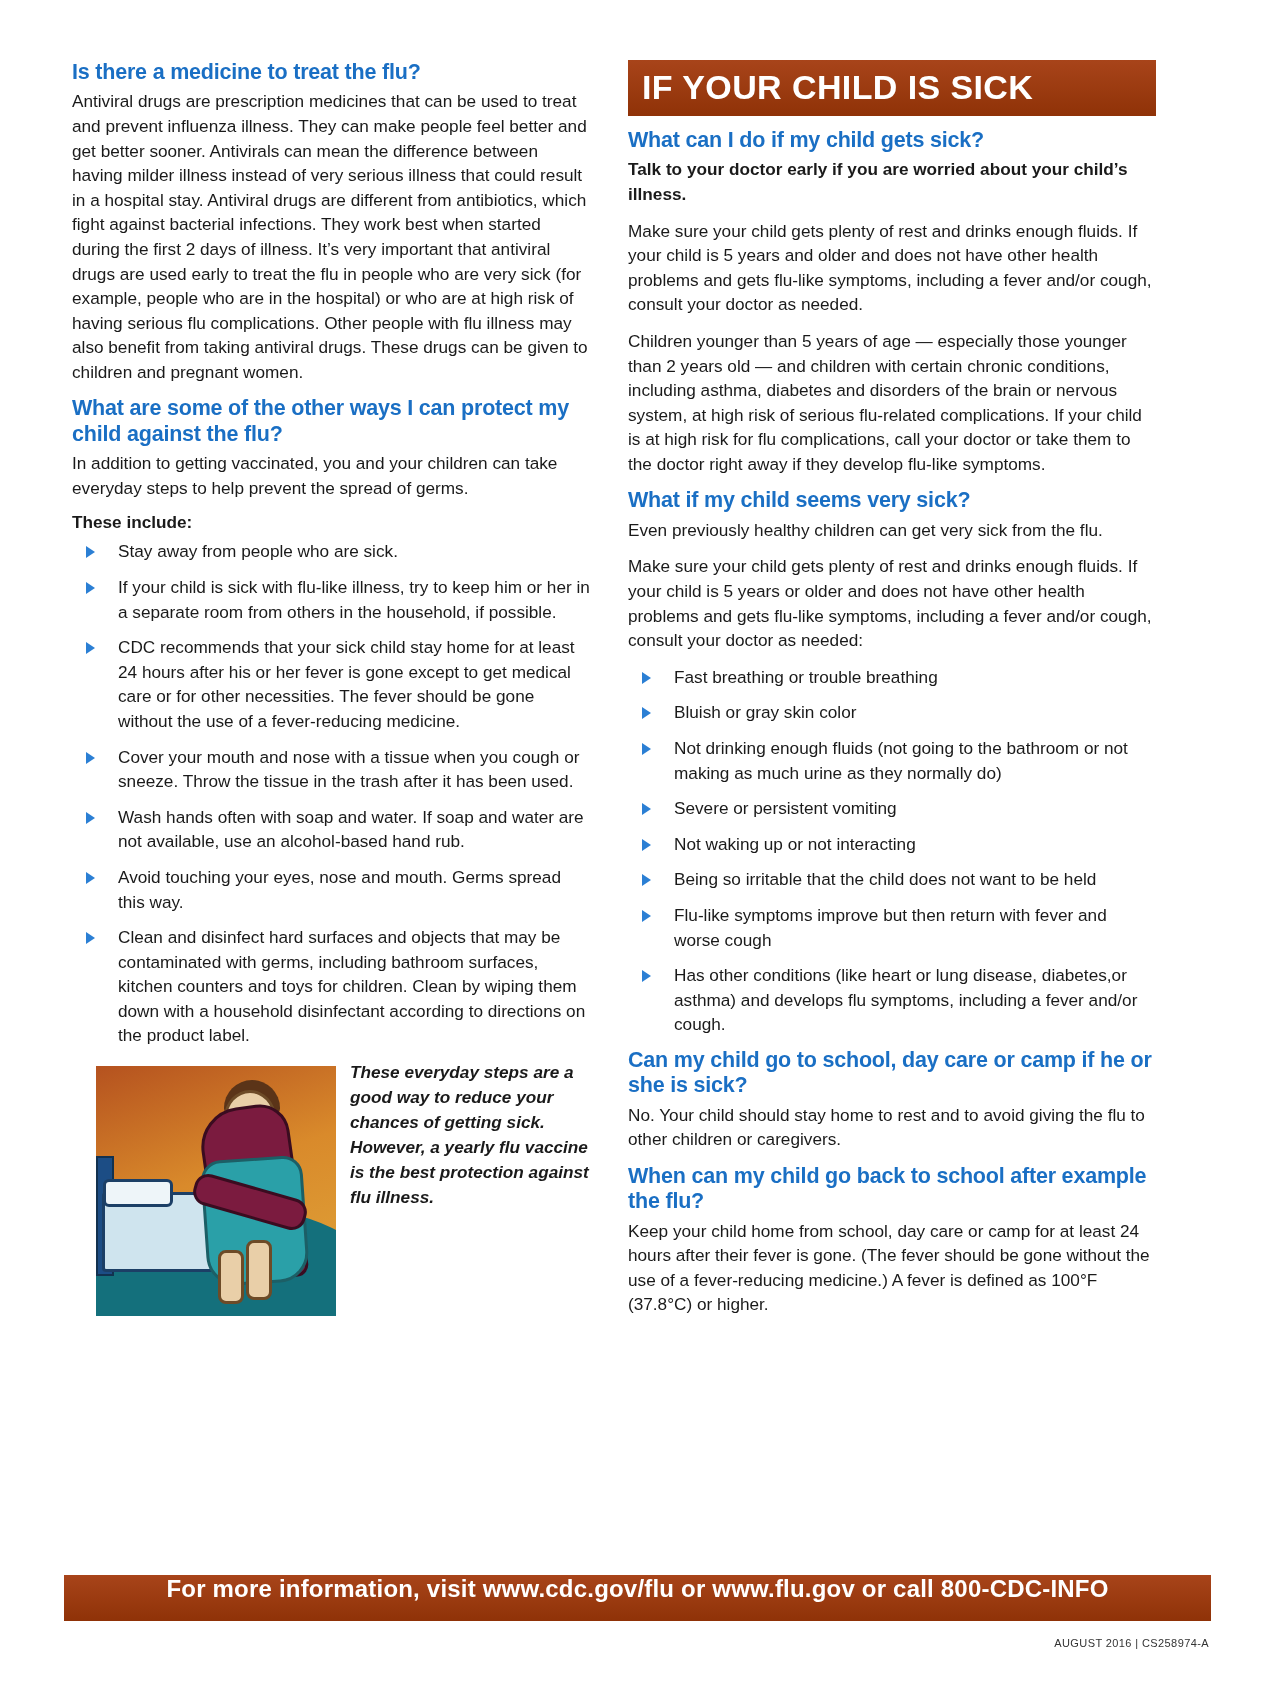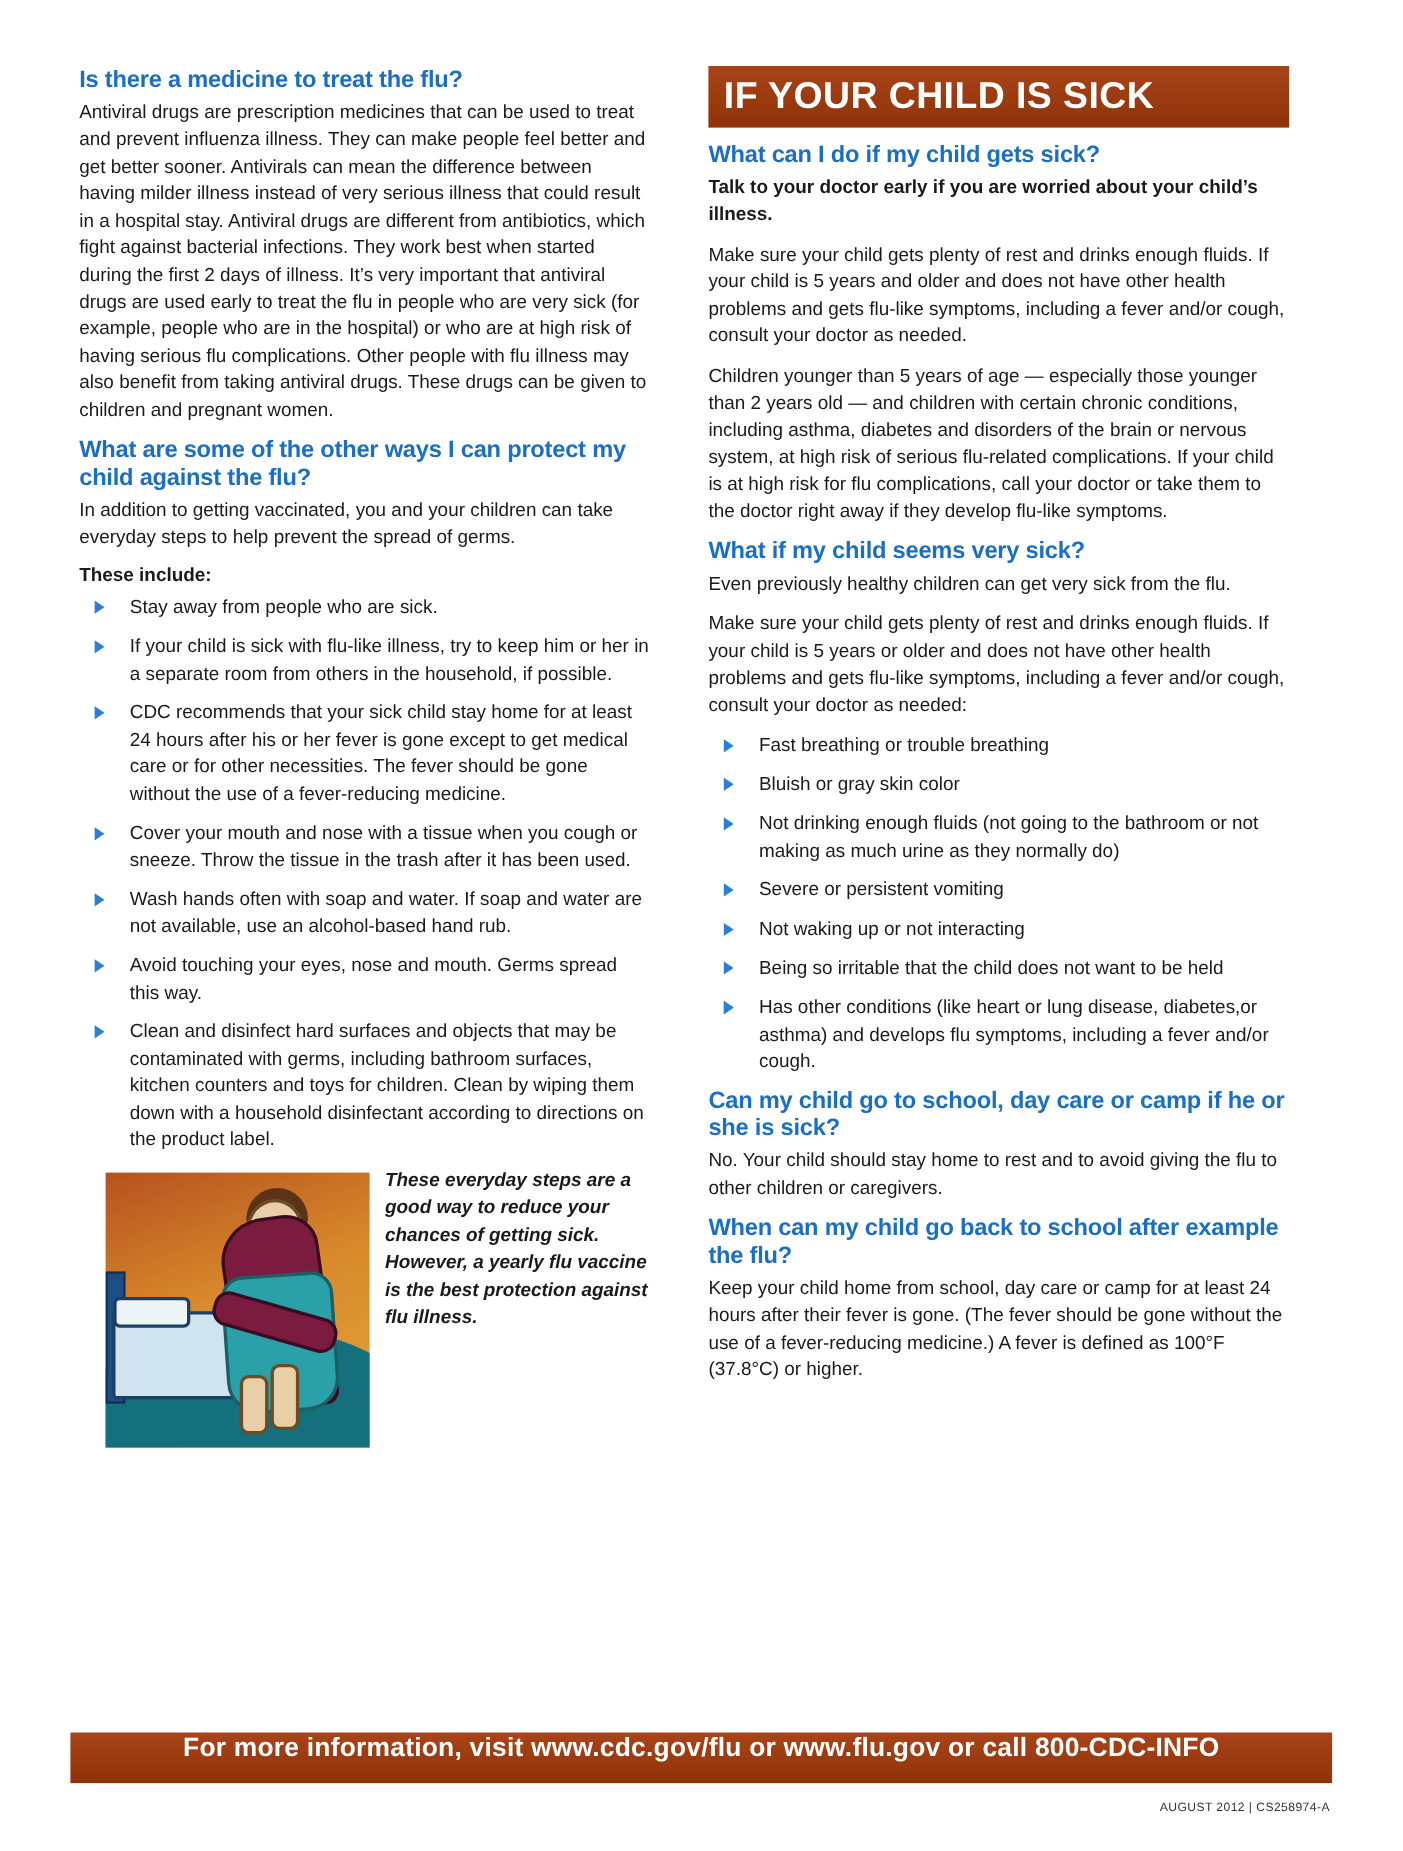--- a/index.html
+++ b/index.html
@@ -17,21 +17,21 @@
   }
   .page {
     position: relative;
     width: 1275px;
     height: 1683px;
     box-sizing: border-box;
     padding: 0;
   }
   .columns {
     display: flex;
-    gap: 52px;
+    gap: 36px;
     padding: 60px 72px 0 72px;
     box-sizing: border-box;
   }
   .col {
     width: 520px;
     box-sizing: border-box;
   }
   .col-left { width: 520px; }
   .col-right { width: 528px; }
 
@@ -285,32 +285,32 @@
       <p>Even previously healthy children can get very sick from the flu.</p>
       <p>Make sure your child gets plenty of rest and drinks enough fluids. If your child is 5 years or older and does not have other health problems and gets flu-like symptoms, including a fever and/or cough, consult your doctor as needed:</p>
 
       <ul class="bullets">
         <li><span class="tri"></span><span>Fast breathing or trouble breathing</span></li>
         <li><span class="tri"></span><span>Bluish or gray skin color</span></li>
         <li><span class="tri"></span><span>Not drinking enough fluids (not going to the bathroom or not making as much urine as they normally do)</span></li>
         <li><span class="tri"></span><span>Severe or persistent vomiting</span></li>
         <li><span class="tri"></span><span>Not waking up or not interacting</span></li>
         <li><span class="tri"></span><span>Being so irritable that the child does not want to be held</span></li>
-        <li><span class="tri"></span></li>
+        <li><span class="tri"></span><span>Flu-like symptoms improve but then return with fever and worse cough</span></li>
         <li><span class="tri"></span><span>Has other conditions (like heart or lung disease, diabetes,or asthma) and develops flu symptoms, including a fever and/or cough.</span></li>
       </ul>
 
       <h2 class="blue">Can my child go to school, day care or camp if he or she is sick?</h2>
       <p>No. Your child should stay home to rest and to avoid giving the flu to other children or caregivers.</p>
 
       <h2 class="blue">When can my child go back to school after example the flu?</h2>
       <p>Keep your child home from school, day care or camp for at least 24 hours after their fever is gone. (The fever should be gone without the use of a fever-reducing medicine.) A fever is defined as 100°F (37.8°C) or higher.</p>
 
     </div>
   </div>
 
   <div class="footer-bar">
     <span>For more information, visit www.cdc.gov/flu or www.flu.gov or call 800-CDC-INFO</span>
   </div>
 
-  <div class="footer-meta">AUGUST 2012  |  CS258974-A</div>
+  <div class="footer-meta">AUGUST 2016  |  CS258974-A</div>
 
 </div>
 
 </body></html>

